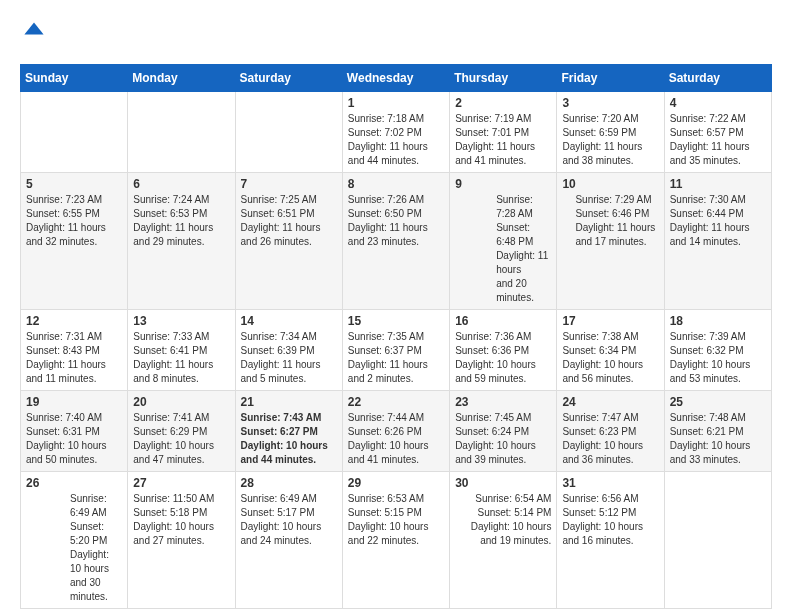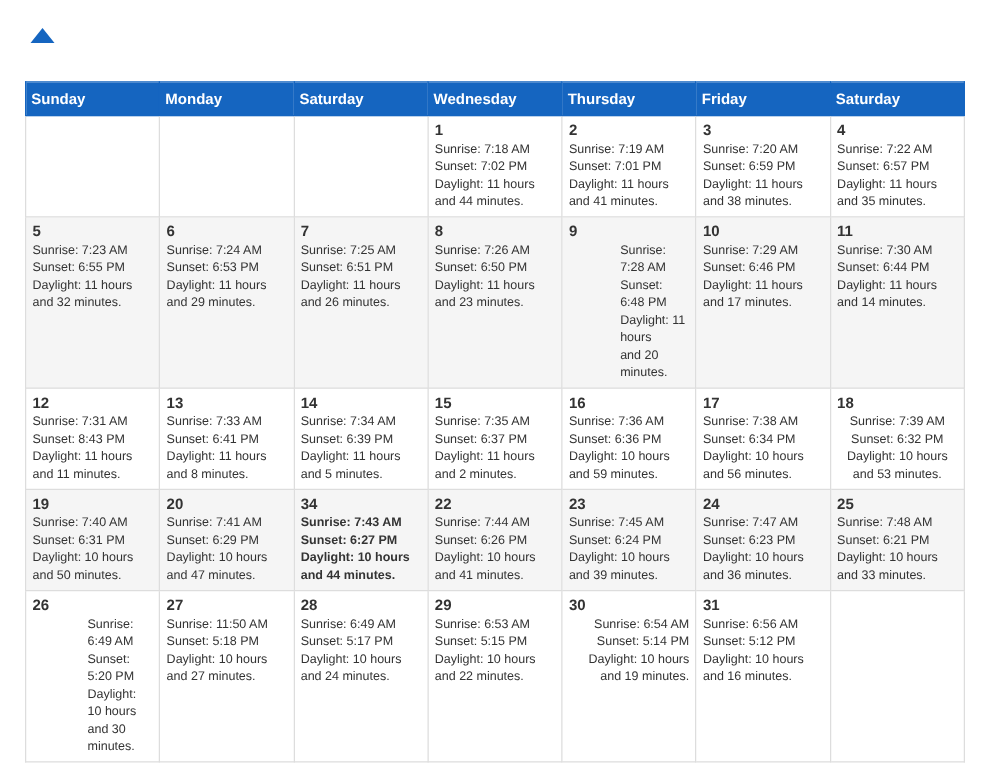--- a/index.html
+++ b/index.html
@@ -191,21 +191,21 @@
           </td>
           <td>
             <span class="day-num">9</span>
             <div class="day-info" style="white-space: pre-line; margin-left: 41px;">Sunrise: 7:28 AM
 Sunset: 6:48 PM
 Daylight: 11 hours
 and 20 minutes.</div>
           </td>
           <td>
             <span class="day-num">10</span>
-            <div class="day-info" style="white-space: pre-line;">Sunrise: 7:29 AM
+            <div class="day-info" style="white-space: pre-line; margin-left: 13px;">Sunrise: 7:29 AM
 Sunset: 6:46 PM
 Daylight: 11 hours
 and 17 minutes.</div>
           </td>
           <td>
             <span class="day-num">11</span>
             <div class="day-info" style="white-space: pre-line;">Sunrise: 7:30 AM
 Sunset: 6:44 PM
 Daylight: 11 hours
 and 14 minutes.</div>
@@ -249,21 +249,21 @@
           </td>
           <td>
             <span class="day-num">17</span>
             <div class="day-info" style="white-space: pre-line;">Sunrise: 7:38 AM
 Sunset: 6:34 PM
 Daylight: 10 hours
 and 56 minutes.</div>
           </td>
           <td>
             <span class="day-num">18</span>
-            <div class="day-info" style="white-space: pre-line; text-align: center;">Sunrise: 7:39 AM
+            <div class="day-info" style="white-space: pre-line;">Sunrise: 7:39 AM
 Sunset: 6:32 PM
 Daylight: 10 hours
 and 53 minutes.</div>
           </td>
         </tr>
         <tr>
           <td>
             <span class="day-num">19</span>
             <div class="day-info" style="white-space: pre-line;">Sunrise: 7:40 AM
 Sunset: 6:31 PM
@@ -271,21 +271,21 @@
 and 50 minutes.</div>
           </td>
           <td>
             <span class="day-num">20</span>
             <div class="day-info" style="white-space: pre-line;">Sunrise: 7:41 AM
 Sunset: 6:29 PM
 Daylight: 10 hours
 and 47 minutes.</div>
           </td>
           <td>
-            <span class="day-num">34</span>
+            <span class="day-num">21</span>
             <div class="day-info" style="white-space: pre-line; font-weight: bold;">Sunrise: 7:43 AM
 Sunset: 6:27 PM
 Daylight: 10 hours
 and 44 minutes.</div>
           </td>
           <td>
             <span class="day-num">22</span>
             <div class="day-info" style="white-space: pre-line;">Sunrise: 7:44 AM
 Sunset: 6:26 PM
 Daylight: 10 hours

